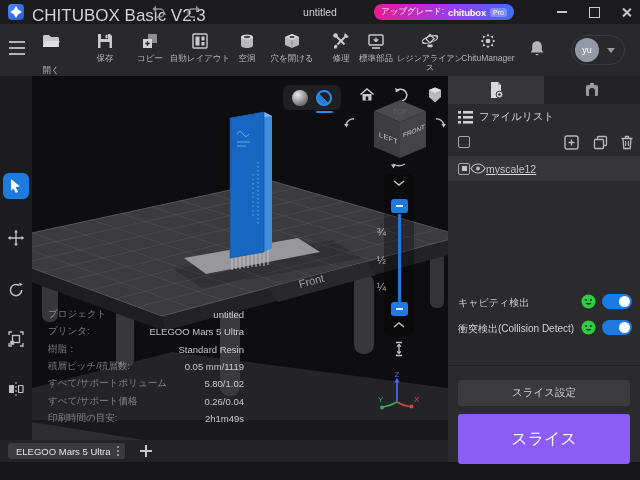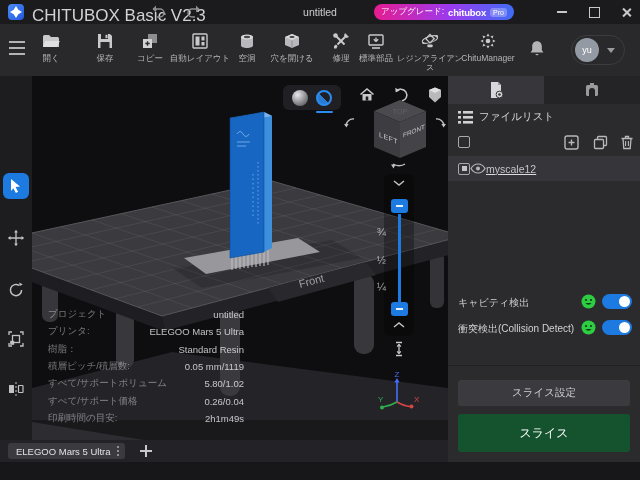--- a/index.html
+++ b/index.html
@@ -91,22 +91,22 @@
   .file-row{position:absolute;left:0;top:80px;width:192px;height:25px;background:#35353a;display:flex;align-items:center;gap:0;padding-left:10px;box-sizing:border-box;cursor:pointer;text-decoration:underline;}
   .file-name{font-size:10.5px;color:#c6c6ca;}
   .det-row{position:absolute;left:0;width:192px;height:16px;}
   .det-row .dl{position:absolute;left:10px;top:2px;font-size:10px;color:#d2d2d5;white-space:nowrap;}
   .smiley{position:absolute;left:133px;top:0;width:15px;height:15px;}
   .toggle{position:absolute;left:154px;top:0;width:30px;height:15px;border-radius:8px;background:#1d7ae0;cursor:pointer;}
   .toggle i{position:absolute;right:2px;top:2px;width:11px;height:11px;border-radius:50%;background:#fff;}
   .rp-div{position:absolute;left:0;top:289px;width:192px;height:1px;background:#212124;}
   .btn-settings{position:absolute;left:10px;top:304px;width:172px;height:26px;background:#3a3a3f;border-radius:3px;
                 display:flex;align-items:center;justify-content:center;font-size:10.5px;color:#d0d0d3;cursor:pointer;}
-  .btn-slice{position:absolute;left:10px;top:338px;width:172px;height:38px;background:#14532d;border-radius:3px;
-             display:flex;align-items:center;justify-content:center;font-size:12px;color:#fff;cursor:pointer;}
+  .btn-slice{position:absolute;left:10px;top:338px;width:172px;height:50px;background:#8b5cf6;border-radius:3px;
+             display:flex;align-items:center;justify-content:center;font-size:16px;color:#fff;cursor:pointer;}
   svg{display:block;}
   text{font-family:"Liberation Sans","DejaVu Sans",sans-serif;}
 </style>
 </head>
 <body>
 
 <div class="app">
 
   <div class="titlebar">
     <div class="logo">
@@ -144,21 +144,21 @@
       </div>
   </div>
 
   <div class="toolbar">
     <div class="hamburger">
         <b></b>
         <b></b>
         <b></b>
       </div>
 
-    <div class="tb-item" style="left:28px;width:46px;">
+    <div class="tb-item" style="left:28px;width:46px;gap:12px;">
       <span class="ico">
         <svg width="20" height="20" viewBox="0 0 20 20">
             <path d="M2 16V5.5A1.5 1.5 0 013.5 4H8l2 2h6.5A1.5 1.5 0 0118 7.5V16z" fill="#c9c9cb"></path>
             <path d="M2 16l2.2-6h14.6L16 16z" fill="#e0e0e2"></path>
           </svg>
       </span>
         <span class="lbl">開く</span>
     </div>
 
     <div class="tb-item" style="left:82px;width:46px;">

